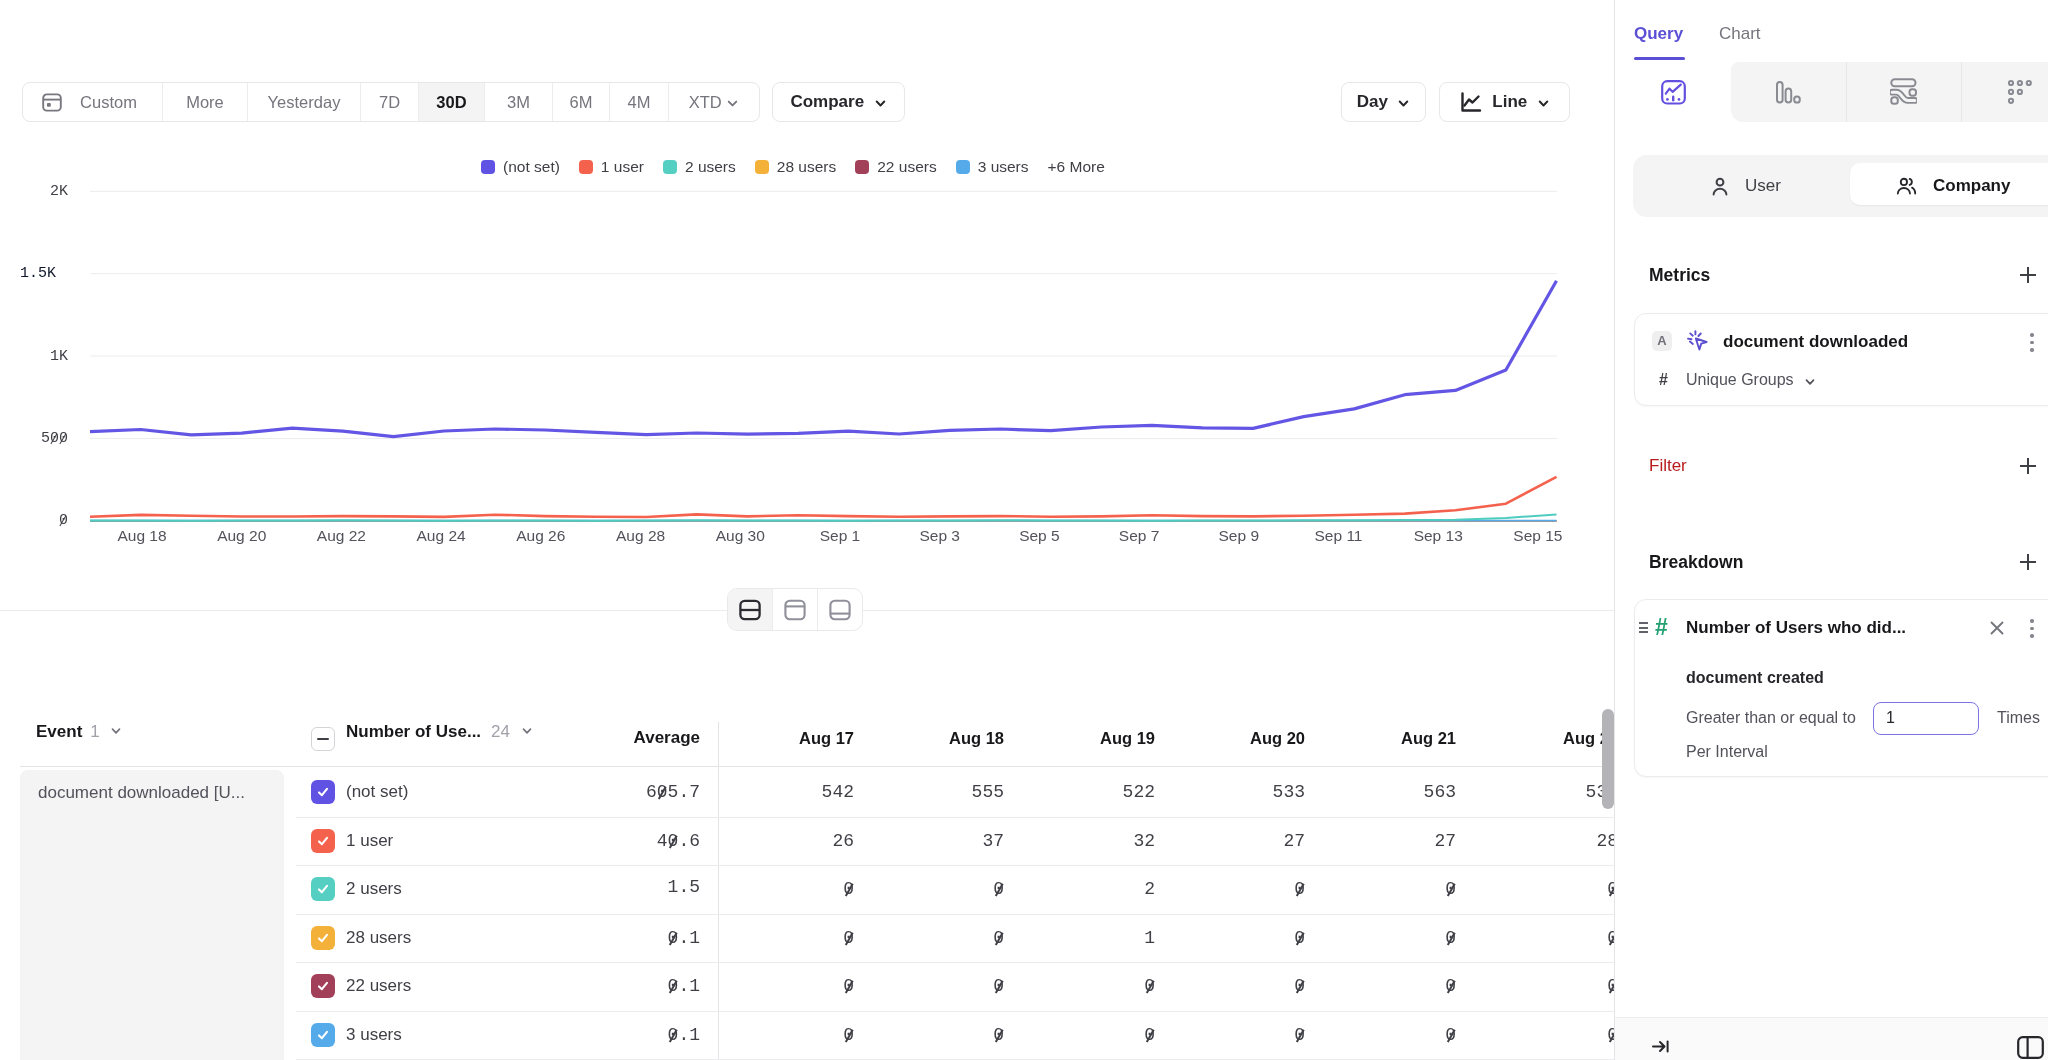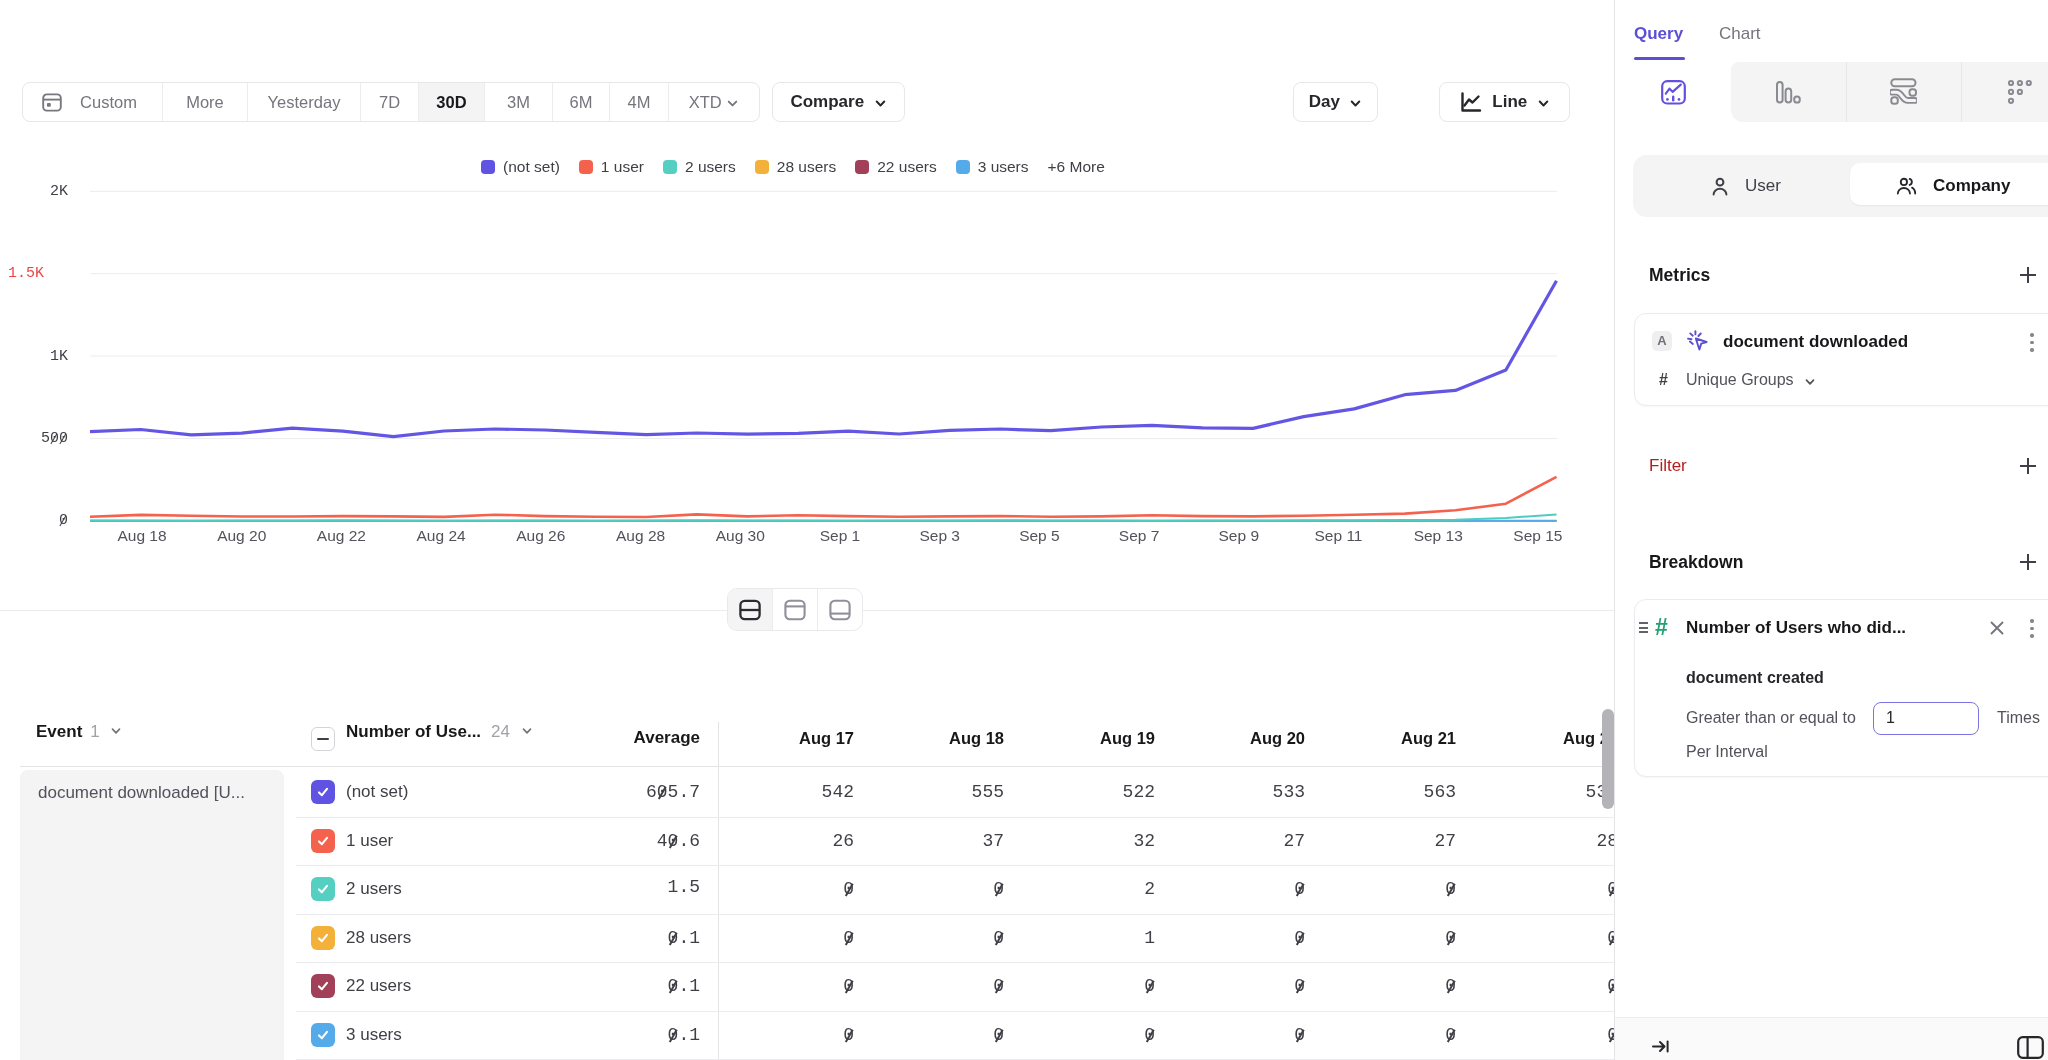--- a/index.html
+++ b/index.html
@@ -62,21 +62,21 @@
     <div class="seg" style="width:68px">3M</div>
     <div class="seg" style="width:57px">6M</div>
     <div class="seg" style="width:59px">4M</div>
     <div class="seg" style="width:91px">XTD&nbsp;<svg width="13" height="13" viewBox="0 0 12 12" style="margin-top:2px">
           <path d="M2.5 4.2 L6 7.8 L9.5 4.2" stroke="#75757d" stroke-width="1.7" fill="none" stroke-linecap="round" stroke-linejoin="round"></path>
         </svg></div>
   </div>
   <div class="abs btn" style="left:772px;top:82px;width:133px;height:40px;font-weight:600">Compare&nbsp;&nbsp;<svg width="13" height="13" viewBox="0 0 12 12" style="margin-top:2px">
         <path d="M2.5 4.2 L6 7.8 L9.5 4.2" stroke="#26262b" stroke-width="1.8" fill="none" stroke-linecap="round" stroke-linejoin="round"></path>
       </svg></div>
-  <div class="abs btn" style="left:1293px;top:82px;width:85px;height:40px;font-weight:600">Day&nbsp;&nbsp;<svg width="13" height="13" viewBox="0 0 12 12" style="margin-top:2px">
+  <div class="abs btn" style="left:1341px;top:82px;width:85px;height:40px;font-weight:600">Day&nbsp;&nbsp;<svg width="13" height="13" viewBox="0 0 12 12" style="margin-top:2px">
         <path d="M2.5 4.2 L6 7.8 L9.5 4.2" stroke="#26262b" stroke-width="1.8" fill="none" stroke-linecap="round" stroke-linejoin="round"></path>
       </svg></div>
   <div class="abs btn" style="left:1439px;top:82px;width:131px;height:40px;font-weight:600">
     <svg width="24" height="24" viewBox="0 0 24 24" style="margin-right:9px">
         <path d="M3.5 3.5 V20.5 H21" fill="none" stroke="#26262b" stroke-width="2.4" stroke-linecap="round" stroke-linejoin="round"></path>
         <path d="M5.5 15.5 L10 9.5 L13.5 12.5 L19.5 6.5" fill="none" stroke="#26262b" stroke-width="2.4" stroke-linecap="round" stroke-linejoin="round"></path>
       </svg>
     Line&nbsp;&nbsp;<svg width="13" height="13" viewBox="0 0 12 12" style="margin-top:2px">
         <path d="M2.5 4.2 L6 7.8 L9.5 4.2" stroke="#26262b" stroke-width="1.8" fill="none" stroke-linecap="round" stroke-linejoin="round"></path>
       </svg></div>
@@ -118,21 +118,21 @@
     </g>
     <polyline fill="none" stroke="#a24059" stroke-width="1.6" points="90,343 1556.5,343"></polyline>
     <polyline fill="none" stroke="#f3b13a" stroke-width="1.6" points="90,342.8 1556.5,342.8"></polyline>
     <polyline fill="none" stroke="#55abe9" stroke-width="1.6" points="90,342.6 1556.5,342.6"></polyline>
     <polyline fill="none" stroke="#4fccc0" stroke-width="2" stroke-linejoin="round" points="90.0,342.5 140.6,342.5 191.1,342.7 241.7,342.5 292.3,342.5 342.8,342.3 393.4,342.5 444.0,342.7 494.6,342.5 545.1,342.5 595.7,342.7 646.3,342.5 696.8,342.3 747.4,342.5 798.0,342.5 848.5,342.7 899.1,342.5 949.7,342.5 1000.2,342.3 1050.8,342.5 1101.4,342.5 1151.9,342.7 1202.5,342.5 1253.1,342.5 1303.7,342.3 1354.2,342.2 1404.8,342.0 1455.4,341.7 1505.9,340.0 1556.5,336.4"></polyline>
     <polyline fill="none" stroke="#f4624d" stroke-width="2.6" stroke-linejoin="round" points="90.0,338.7 140.6,336.9 191.1,337.7 241.7,338.5 292.3,338.5 342.8,338.1 393.4,338.4 444.0,338.9 494.6,336.7 545.1,338.1 595.7,338.7 646.3,339.0 696.8,336.4 747.4,338.4 798.0,337.2 848.5,338.1 899.1,338.7 949.7,338.4 1000.2,338.1 1050.8,338.7 1101.4,338.4 1151.9,337.2 1202.5,338.1 1253.1,338.4 1303.7,337.7 1354.2,336.7 1404.8,335.6 1455.4,332.3 1505.9,325.7 1556.5,298.8"></polyline>
     <polyline fill="none" stroke="#6456e4" stroke-width="3.2" stroke-linejoin="round" points="90.0,253.7 140.6,251.5 191.1,256.9 241.7,255.1 292.3,250.2 342.8,253.2 393.4,258.6 444.0,253.0 494.6,251.0 545.1,252.0 595.7,254.3 646.3,256.6 696.8,255.0 747.4,256.1 798.0,255.3 848.5,253.2 899.1,256.0 949.7,252.3 1000.2,251.0 1050.8,252.7 1101.4,249.0 1151.9,247.4 1202.5,249.9 1253.1,250.4 1303.7,238.6 1354.2,230.9 1404.8,216.7 1455.4,212.4 1505.9,192.0 1556.5,102.8"></polyline>
   </svg>
 
   <div class="abs mono" style="left:8px;top:183px;width:60px;text-align:right;font-size:15px;color:#3f3f46">2K</div>
-  <div class="abs mono" style="left:8px;top:265px;width:60px;text-align:left;font-size:15px;color:#ef4444">1.5K</div>
+  <div class="abs mono" style="left:8px;top:265px;width:60px;text-align:center;font-size:15px;color:#0f172a">1.5K</div>
   <div class="abs mono" style="left:8px;top:348px;width:60px;text-align:right;font-size:15px;color:#3f3f46">1K</div>
   <div class="abs mono" style="left:8px;top:430px;width:60px;text-align:right;font-size:15px;color:#3f3f46">5<i class="sz">0</i><i class="sz">0</i></div>
   <div class="abs mono" style="left:8px;top:512px;width:60px;text-align:right;font-size:15px;color:#3f3f46"><i class="sz">0</i></div>
 
   <div class="hline" style="left:0;top:610px;width:1614px"></div>
 
   <div class="abs ltg">
     <div class="c">
         <svg width="24" height="24" viewBox="0 0 24 24">
           <rect x="2.4" y="2.8" width="19.2" height="18.4" rx="4.4" fill="none" stroke="#2a2a30" stroke-width="2.3"></rect>

